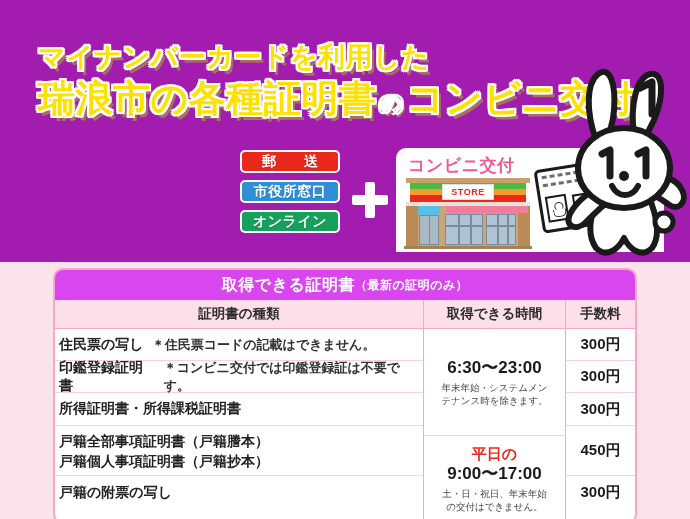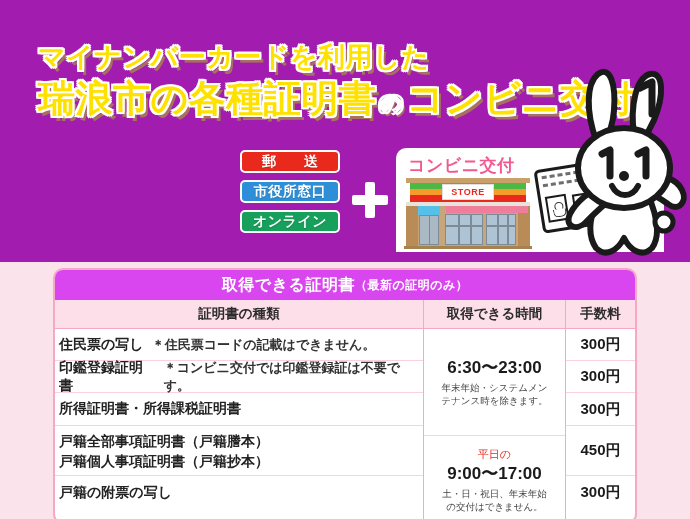--- a/index.html
+++ b/index.html
@@ -211,21 +211,21 @@
   .name-row.two-line div { line-height: 20px; }
 
   .col-time { width: 142px; border-left: 1.5px solid #f7a8c4; }
   .time-cell {
     display: flex; flex-direction: column;
     align-items: center; justify-content: center;
     text-align: center; padding: 0 4px;
     border-bottom: 1.5px solid #fbd0e0;
   }
   .time-cell:last-child { border-bottom: none; }
-  .t-weekday { color: #e8291c; font-size: 11px; font-weight: normal; line-height: 18px; }
+  .t-weekday { color: #e8291c; font-size: 15px; font-weight: bold; line-height: 18px; }
   .t-main { color: #1a1a1a; font-size: 17px; font-weight: bold; line-height: 22px; }
   .t-note { color: #444; font-size: 9.5px; line-height: 13px; margin-top: 2px; }
 
   .col-fee { width: 70px; border-left: 1.5px solid #f7a8c4; }
   .fee-cell {
     display: flex; align-items: center; justify-content: center;
     color: #1a1a1a; font-size: 15px; font-weight: bold;
     border-bottom: 1.5px solid #fbd0e0;
   }
   .fee-cell:last-child { border-bottom: none; }

